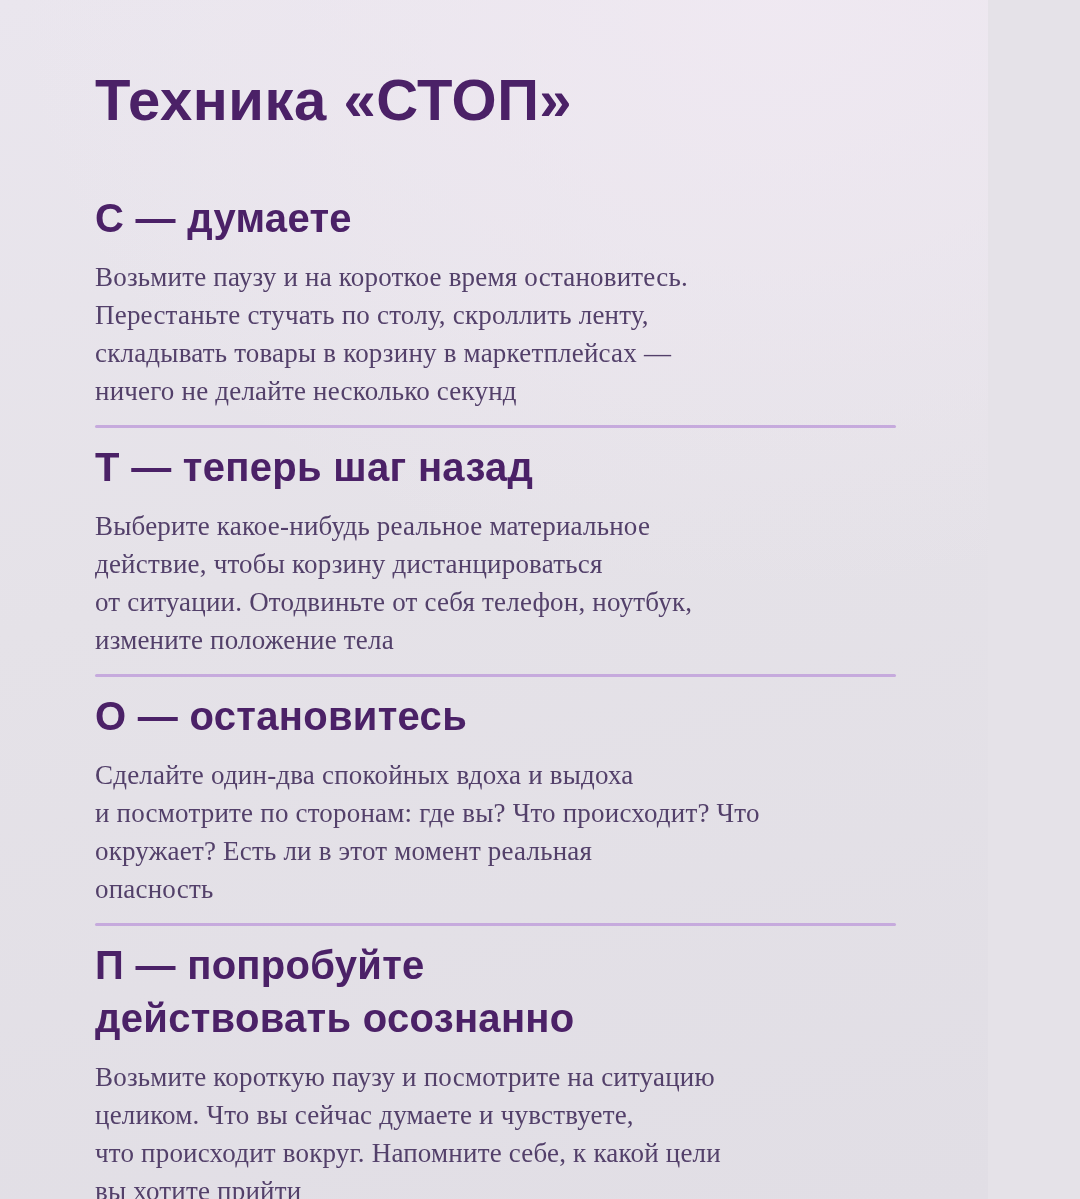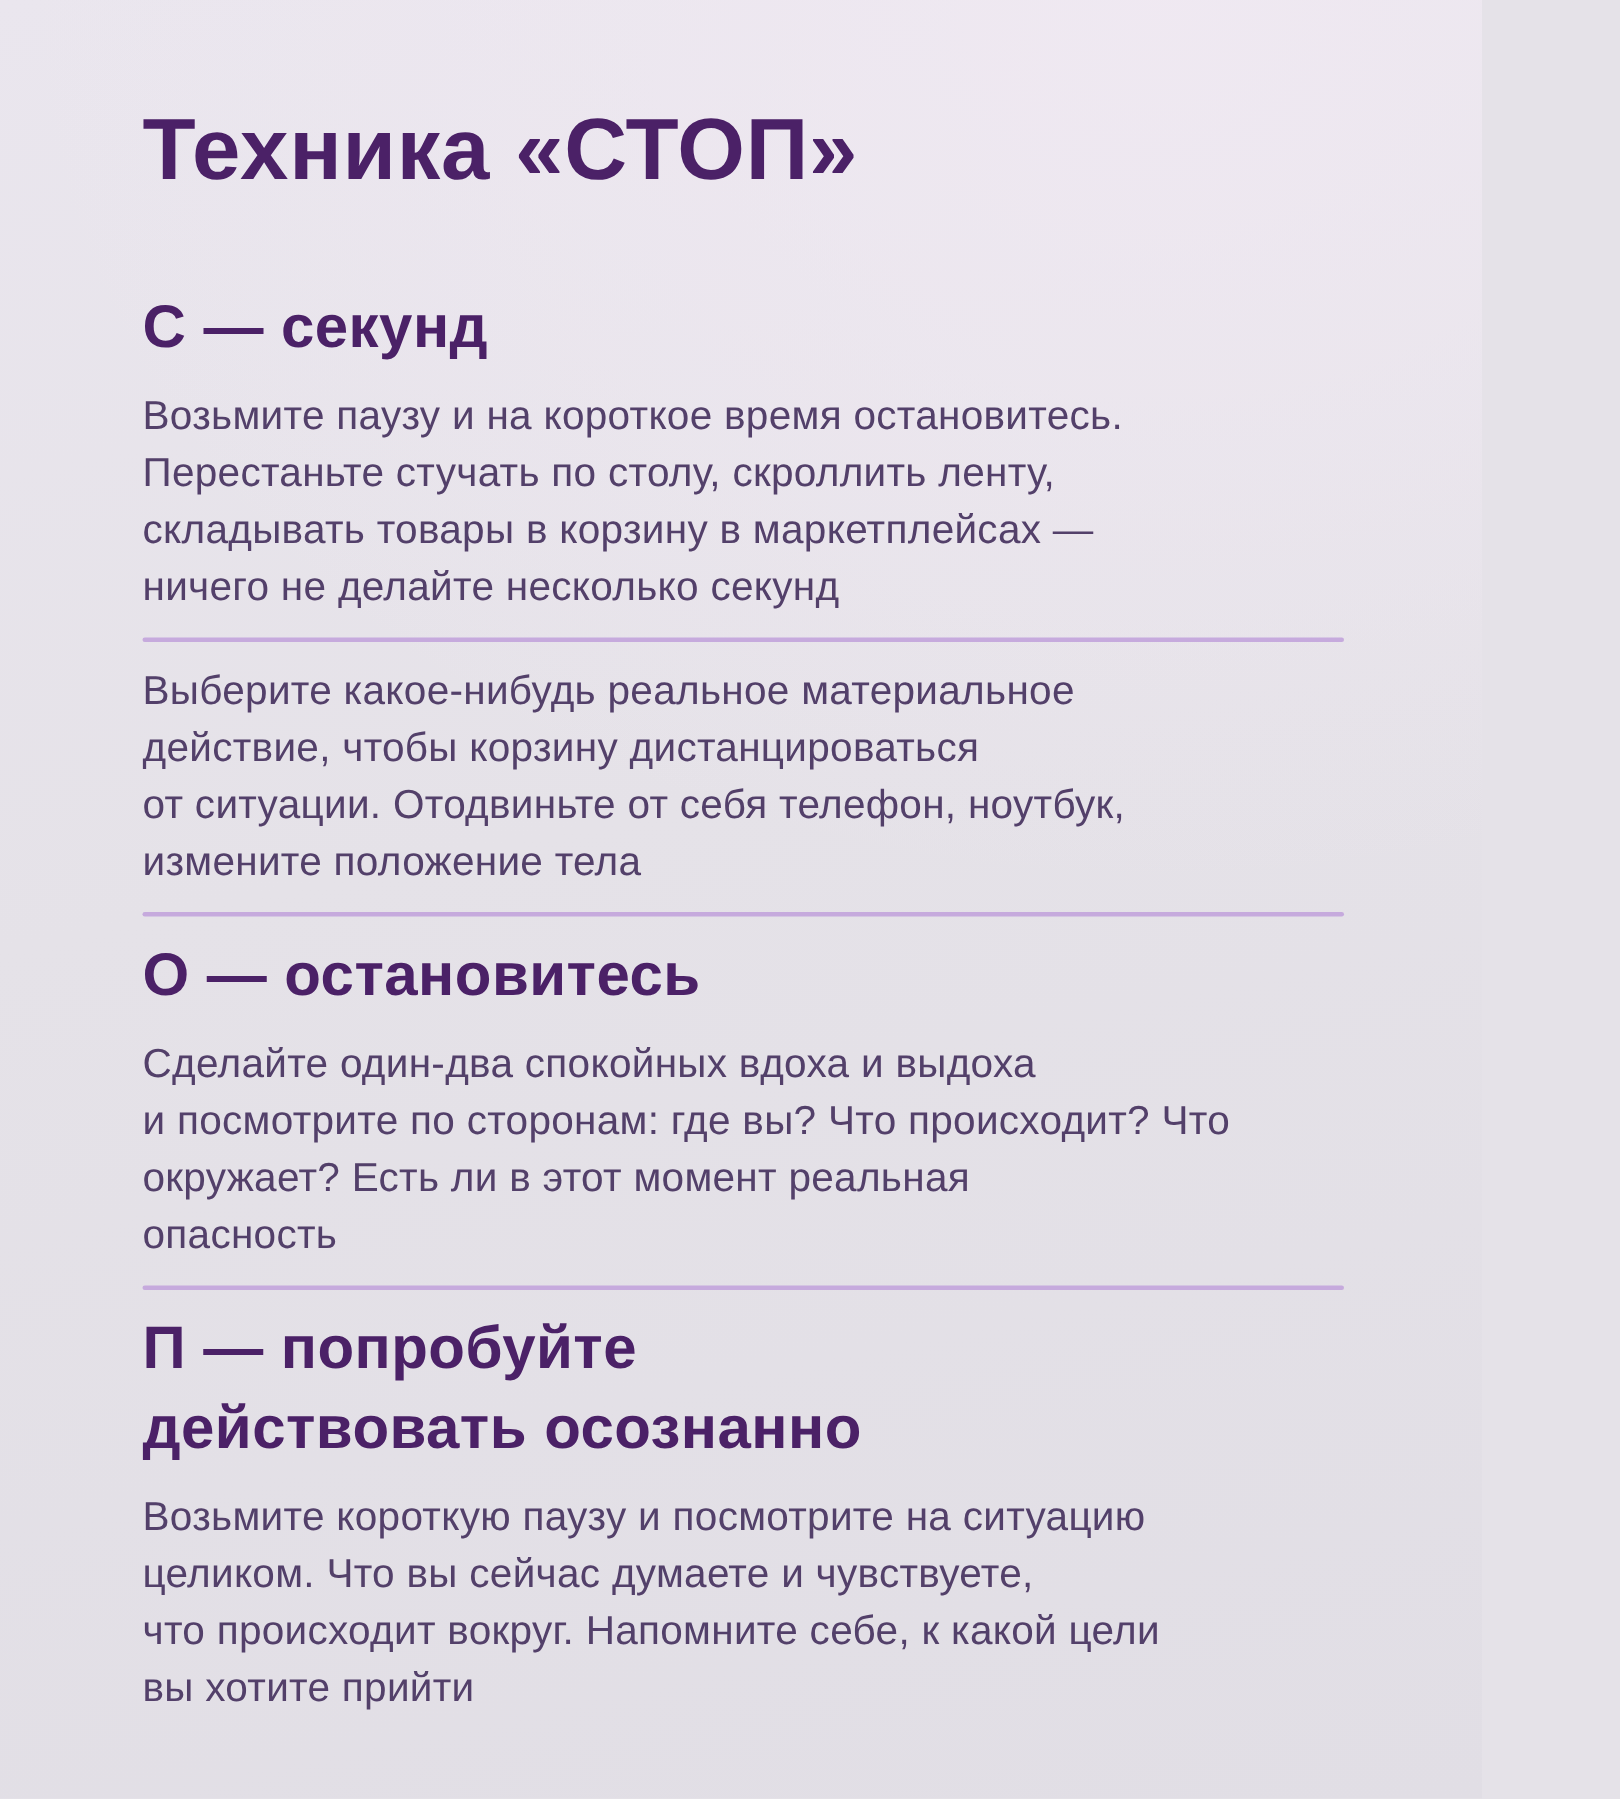--- a/index.html
+++ b/index.html
@@ -47,49 +47,51 @@
     white-space: pre-line;
   }
   .section-body {
     margin: 0;
     font-size: 27px;
     line-height: 38px;
     font-weight: 400;
     letter-spacing: 0.2px;
     color: var(--body-text);
     white-space: pre-line;
+    font-family: Liberation Serif, serif;
   }
   .divider {
     height: 3px;
     width: 100%;
     background: var(--divider);
     border: none;
     border-radius: 2px;
     margin: 15px 0 13px 0;
   }
 </style>
 </head>
 <body>
 
 <div class="poster">
   <div class="content">
 
     <h1 class="page-title">Техника «СТОП»</h1>
 
     <section>
-      <h2 class="section-heading">С — секунд</h2>
+      <h2 class="section-heading">С — думаете</h2>
       <p class="section-body">Возьмите паузу и на короткое время остановитесь.
 Перестаньте стучать по столу, скроллить ленту,
 складывать товары в корзину в маркетплейсах —
 ничего не делайте несколько секунд</p>
     </section>
 
     <div class="divider"></div>
 
     <section>
+      <h2 class="section-heading">Т — теперь шаг назад</h2>
       <p class="section-body">Выберите какое-нибудь реальное материальное
 действие, чтобы корзину дистанцироваться
 от ситуации. Отодвиньте от себя телефон, ноутбук,
 измените положение тела</p>
     </section>
 
     <div class="divider"></div>
 
     <section>
       <h2 class="section-heading">О — остановитесь</h2>

